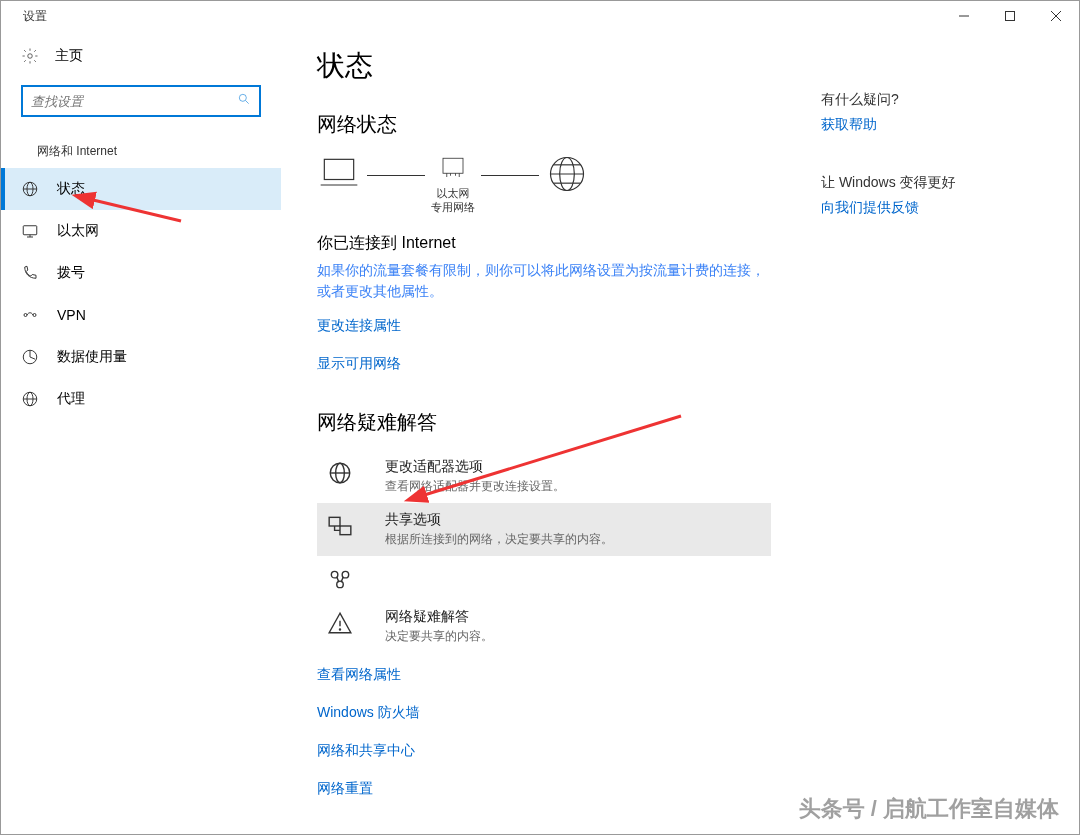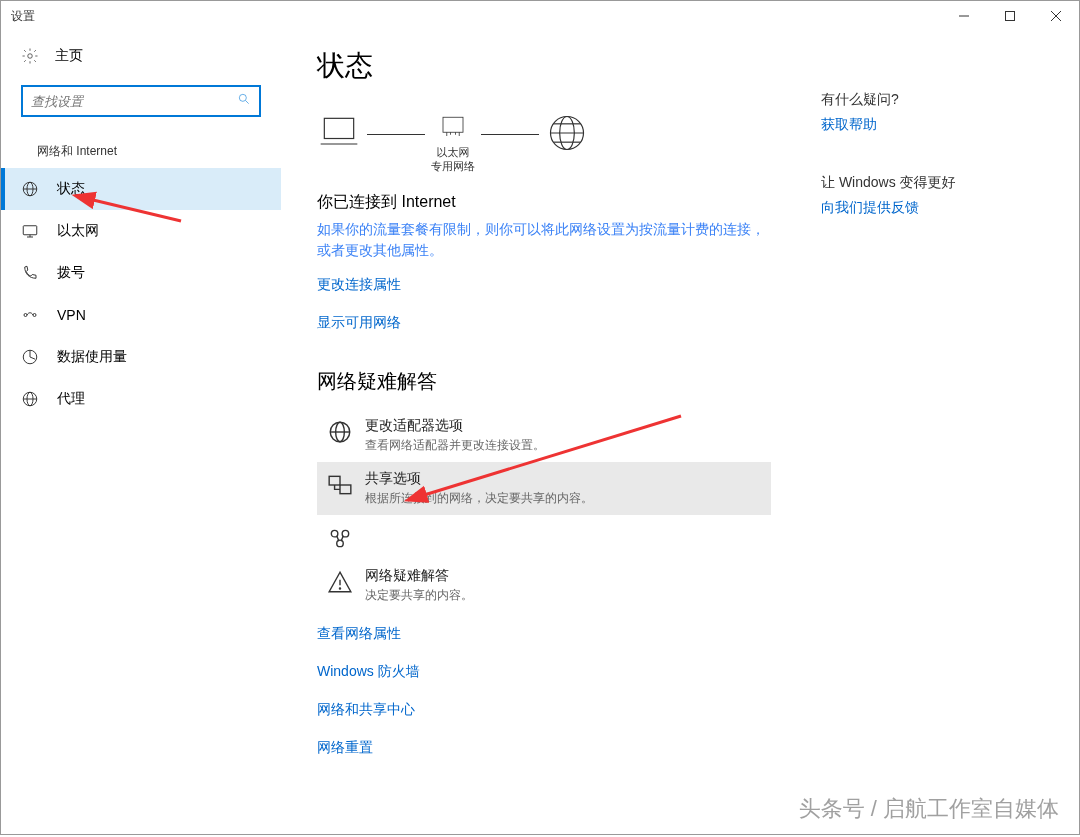--- a/index.html
+++ b/index.html
@@ -1,19 +1,19 @@
 <!DOCTYPE html>
 <html><head>
 <meta charset="utf-8">
 <style>
 * { box-sizing: border-box; margin: 0; padding: 0; font-family: "Microsoft YaHei", "Segoe UI", sans-serif; }
 body { background: #fff; width: 1080px; height: 837px; overflow: hidden; position: relative; }
 .window { border: 1px solid #999; height: 835px; background: #fff; position: relative; }
 
-.titlebar { height: 30px; display: flex; align-items: center; padding-left: 10px; font-size: 12px; color: #333; }
+.titlebar { height: 30px; display: flex; align-items: center; padding-left: 22px; font-size: 12px; color: #333; }
 .titlebar .title-controls { margin-left: auto; display: flex; }
 .title-btn { width: 46px; height: 30px; display: flex; align-items: center; justify-content: center; font-size: 13px; cursor: pointer; }
 .title-btn svg { width: 10px; height: 10px; stroke: #333; stroke-width: 1; fill: none; }
 
 .body { display: flex; height: calc(100% - 30px); }
 
 .sidebar { width: 280px; padding: 10px 0; }
 .home-row { display: flex; align-items: center; gap: 16px; padding: 6px 20px; font-size: 14px; margin-bottom: 14px; cursor: pointer; }
 .search-box { margin: 0 20px 14px 20px; border: 2px solid #0078d7; height: 32px; display: flex; align-items: center; }
 .search-box input { border: none; outline: none; flex: 1; padding: 0 8px; font-size: 13px; font-style: italic; color: #666; background: transparent; }
@@ -31,33 +31,33 @@
 .net-diagram { display: flex; align-items: center; gap: 0; margin: 14px 0 6px 0; }
 .net-diagram svg.dicon { width: 44px; height: 44px; stroke: #333; fill: none; stroke-width: 1.3; }
 .net-line { width: 58px; height: 1.5px; background: #333; margin: 0 6px 16px 6px; align-self: center; }
 .net-col { display: flex; flex-direction: column; align-items: center; }
 .net-caption { font-size: 11px; color: #333; text-align: center; margin-top: 4px; line-height: 1.3; }
 
 .body-text { font-size: 14px; color: #3b82f6; line-height: 1.55; }
 .link { color: #0066cc; font-size: 14px; margin: 14px 0 6px 0; display: inline-block; cursor: pointer; }
 
 .setting-list { margin-top: 6px; }
-.setting-item { display: flex; gap: 12px; padding: 8px 10px; cursor: pointer; align-items: flex-start; border-radius: 0; }
+.setting-item { display: flex; gap: 32px; padding: 8px 10px; cursor: pointer; align-items: flex-start; border-radius: 0; }
 .setting-item.hover { background: #e9e9e9; }
 .setting-item svg { width: 26px; height: 26px; stroke: #333; fill: none; stroke-width: 1.3; flex-shrink: 0; margin-top: 2px; }
 .setting-item .st-title { font-size: 14px; color: #222; }
 .setting-item .st-desc { font-size: 12px; color: #666; margin-top: 2px; line-height: 1.4; }
 
 .aside { width: 260px; padding: 60px 30px 20px 10px; }
 .aside-block { margin-bottom: 40px; }
 .aside-title { font-size: 14px; color: #333; margin-bottom: 6px; }
 
 .arrow { position: absolute; pointer-events: none; }
 .arrow svg { overflow: visible; }
-.watermark { position: absolute; right: 20px; bottom: 10px; font-size: 22px; color: rgba(120,120,120,0.7); font-weight: 400; }
+.watermark { position: absolute; right: 20px; bottom: 10px; font-size: 22px; color: rgba(120,120,120,0.7); font-weight: 700; }
 </style>
 </head>
 <body>
 
 <div class="window">
 
   <div class="titlebar">
     <span>设置</span>
     <div class="title-controls">
       <div class="title-btn">
@@ -140,20 +140,21 @@
             <circle cx="12" cy="12" r="9"></circle>
             <ellipse cx="12" cy="12" rx="4" ry="9"></ellipse>
             <line x1="3" y1="12" x2="21" y2="12"></line>
           </svg>
         <span>代理</span>
       </div>
     </div>
 
     <div class="main">
       <h1 class="page-h1">状态</h1>
+      <h2 class="section-h2">网络状态</h2>
 
       <div class="net-diagram">
         <div class="net-col">
           <svg class="dicon" viewBox="0 0 48 48">
               <rect x="8" y="8" width="32" height="22"></rect>
               <path d="M4 36h40"></path>
             </svg>
           <div class="net-caption">&nbsp;</div>
         </div>
         <div class="net-line"></div>

